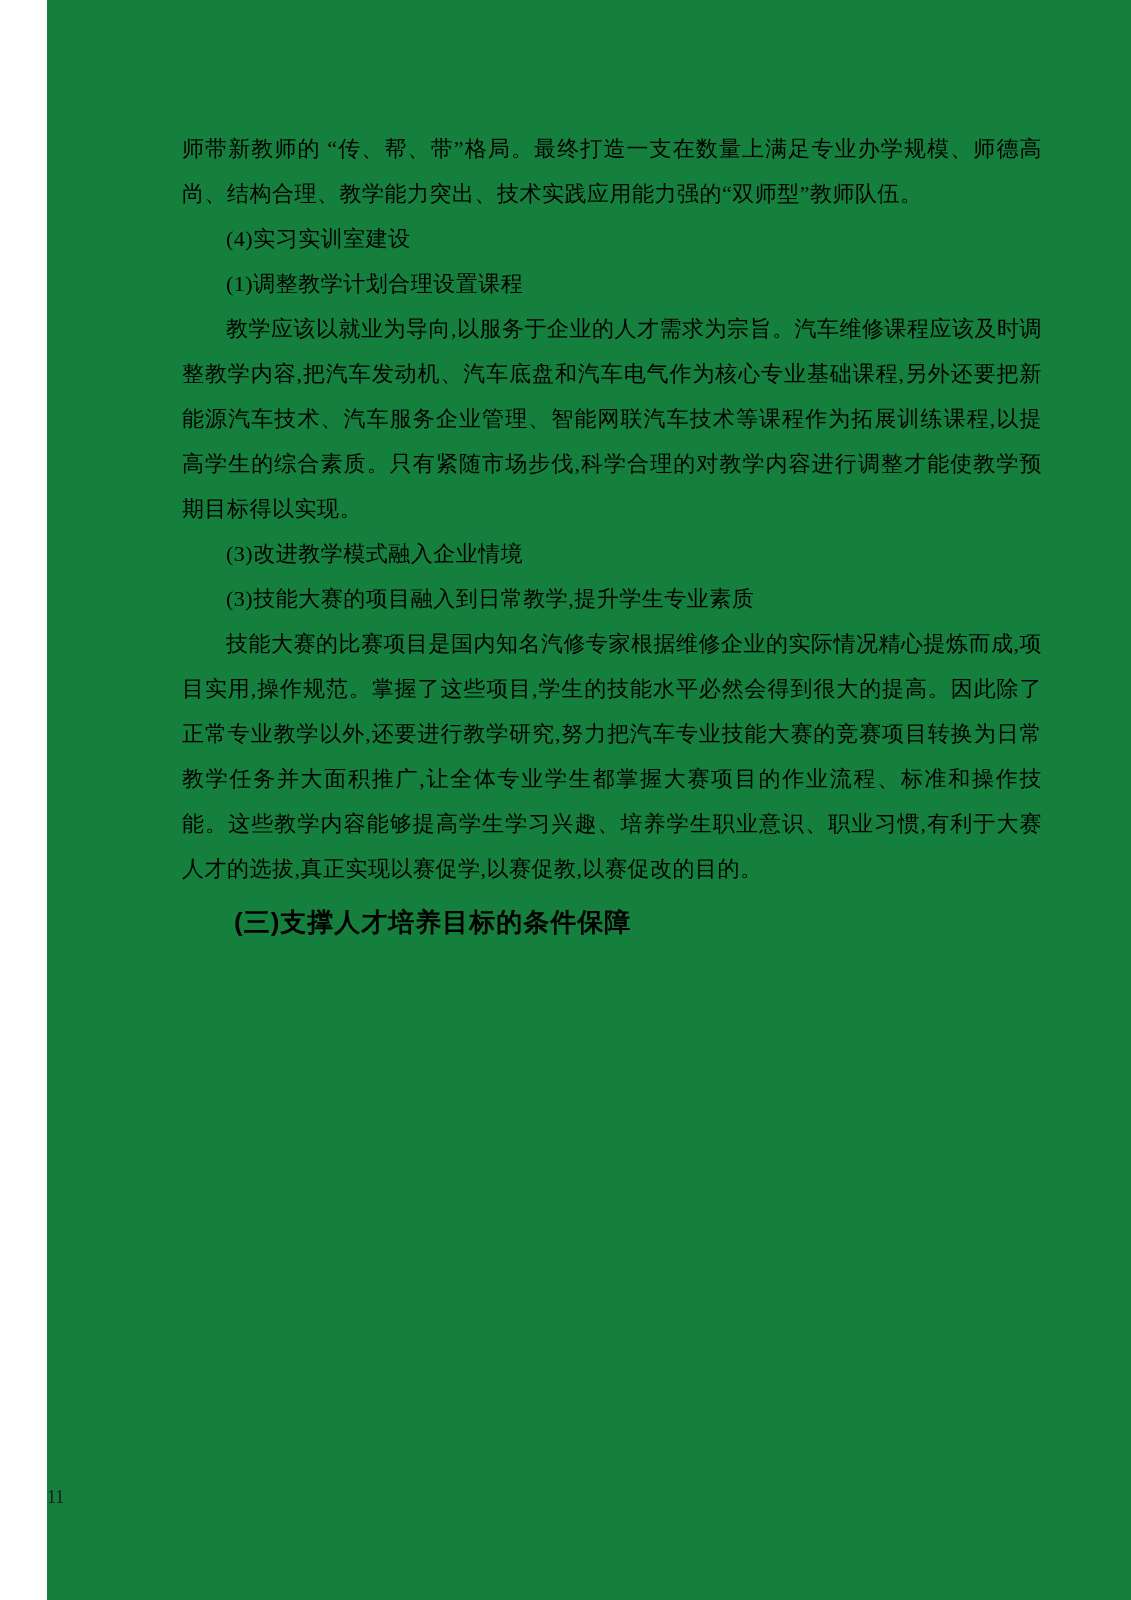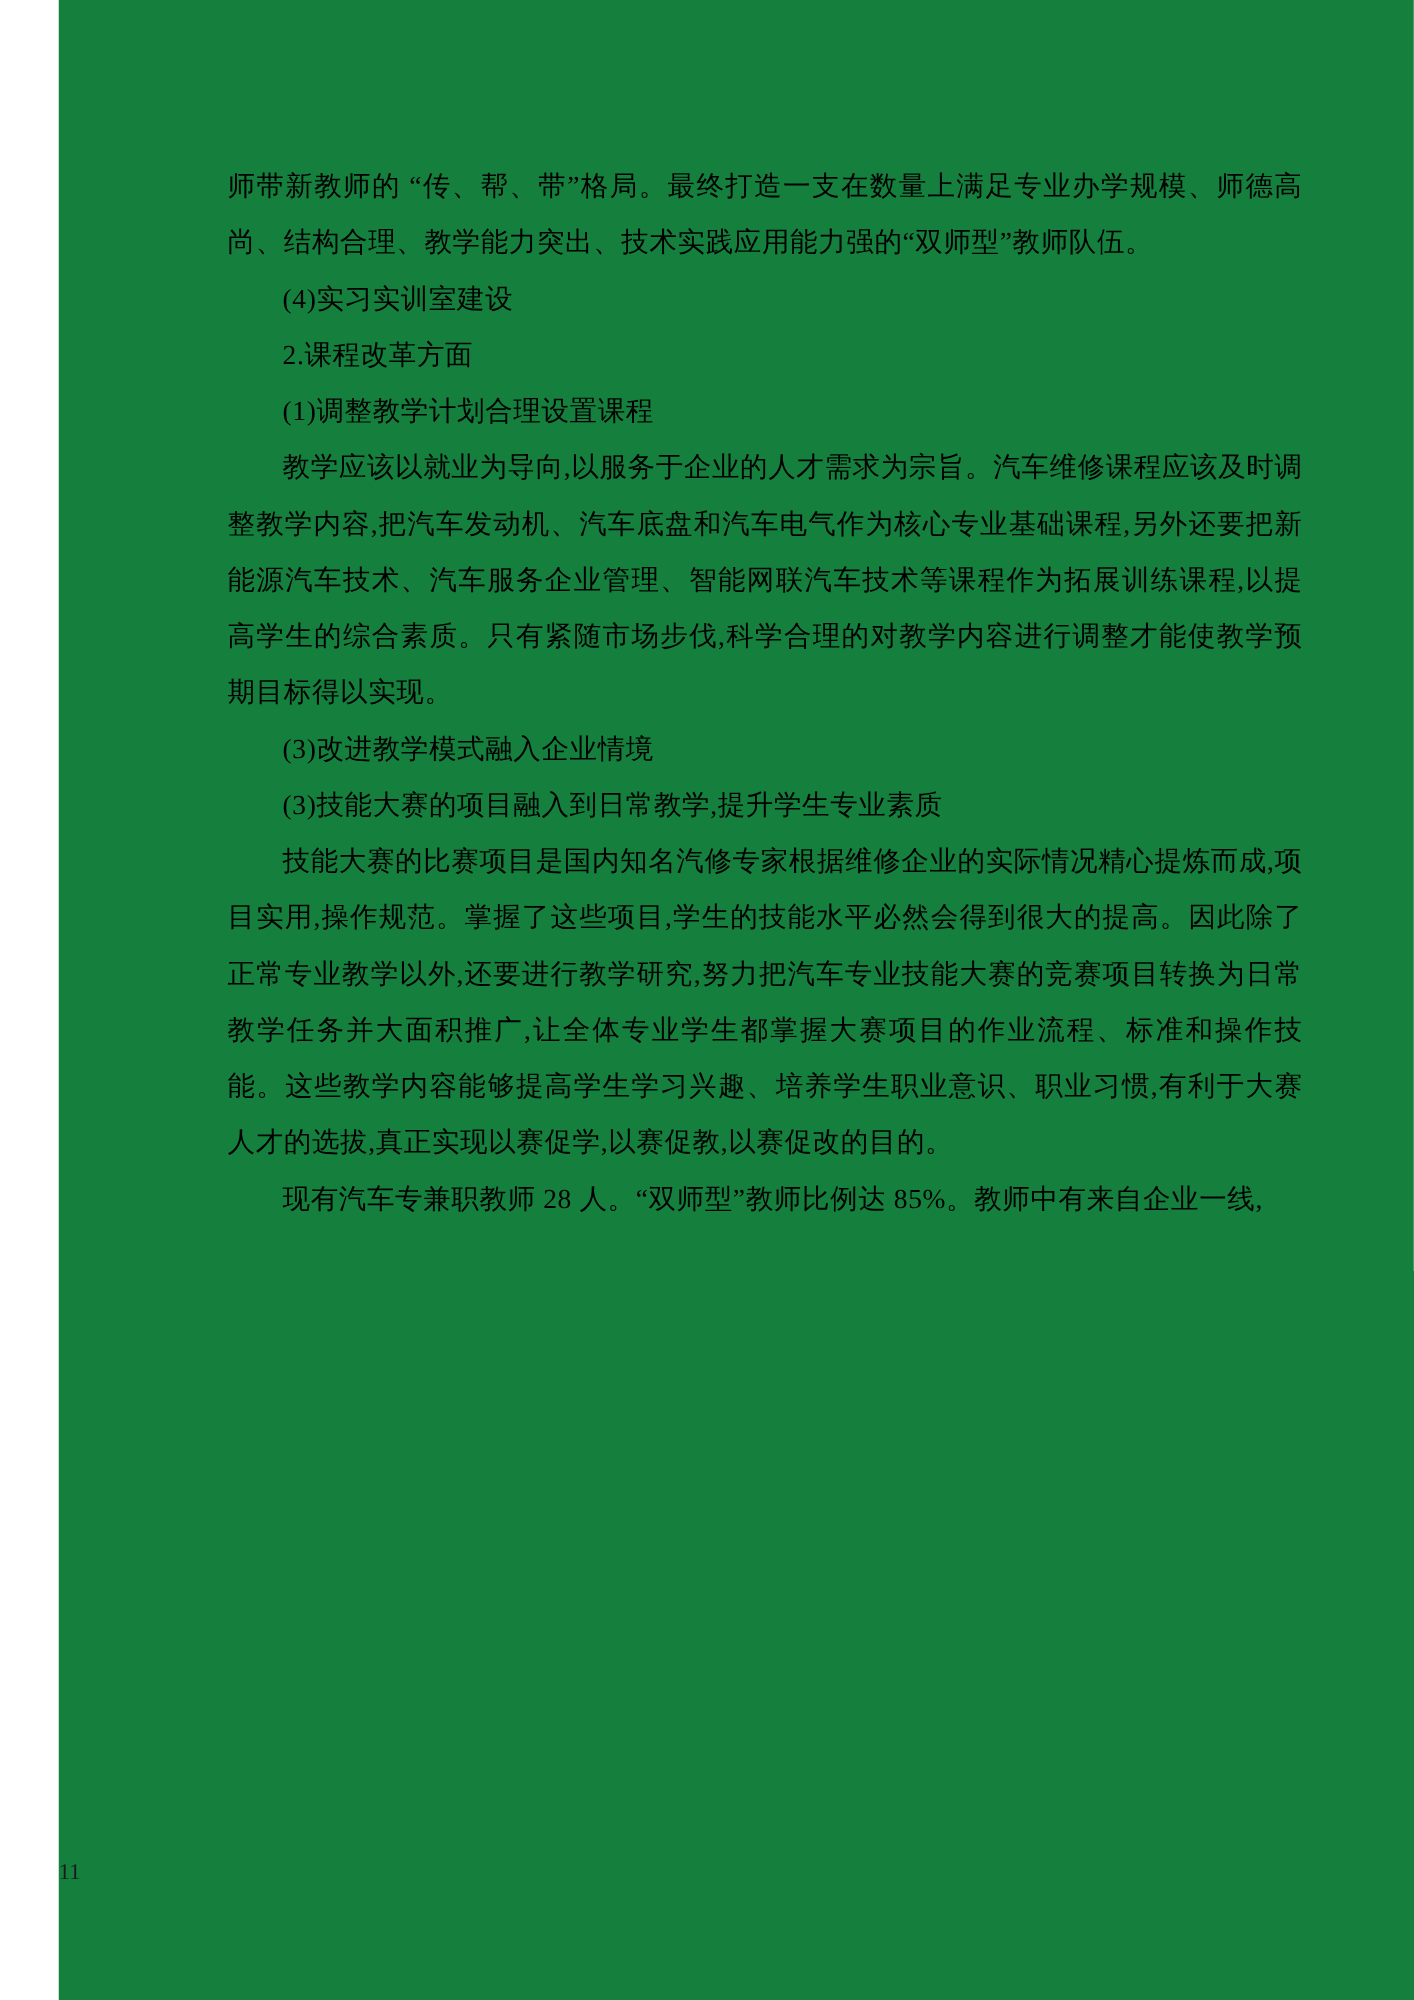--- a/index.html
+++ b/index.html
@@ -63,22 +63,21 @@
     color: #1a1a1a;
   }
 </style>
 </head>
 <body>
 
 <div class="page">
   <div class="content">
     <p class="p-noindent">师带新教师的 “传、帮、带”格局。最终打造一支在数量上满足专业办学规模、师德高尚、结构合理、教学能力突出、技术实践应用能力强的“双师型”教师队伍。</p>
     <p class="p-sub">(4)实习实训室建设</p>
-    <p class="p-sub">2.课程改革方面</p>
     <p class="p-sub">(1)调整教学计划合理设置课程</p>
     <p class="p-body">教学应该以就业为导向,以服务于企业的人才需求为宗旨。汽车维修课程应该及时调整教学内容,把汽车发动机、汽车底盘和汽车电气作为核心专业基础课程,另外还要把新能源汽车技术、汽车服务企业管理、智能网联汽车技术等课程作为拓展训练课程,以提高学生的综合素质。只有紧随市场步伐,科学合理的对教学内容进行调整才能使教学预期目标得以实现。</p>
     <p class="p-sub">(3)改进教学模式融入企业情境</p>
     <p class="p-sub">(3)技能大赛的项目融入到日常教学,提升学生专业素质</p>
     <p class="p-body">技能大赛的比赛项目是国内知名汽修专家根据维修企业的实际情况精心提炼而成,项目实用,操作规范。掌握了这些项目,学生的技能水平必然会得到很大的提高。因此除了正常专业教学以外,还要进行教学研究,努力把汽车专业技能大赛的竞赛项目转换为日常教学任务并大面积推广,让全体专业学生都掌握大赛项目的作业流程、标准和操作技能。这些教学内容能够提高学生学习兴趣、培养学生职业意识、职业习惯,有利于大赛人才的选拔,真正实现以赛促学,以赛促教,以赛促改的目的。</p>
-    <p class="p-body">现有汽车专兼职教师 28 人。“双师型”教师比例达 85%。教师中有来自企业一线,</p>
+    <p class="p-heading">(三)支撑人才培养目标的条件保障</p>
   </div>
   <div class="page-number">11</div>
 </div>
 
 </body></html>

